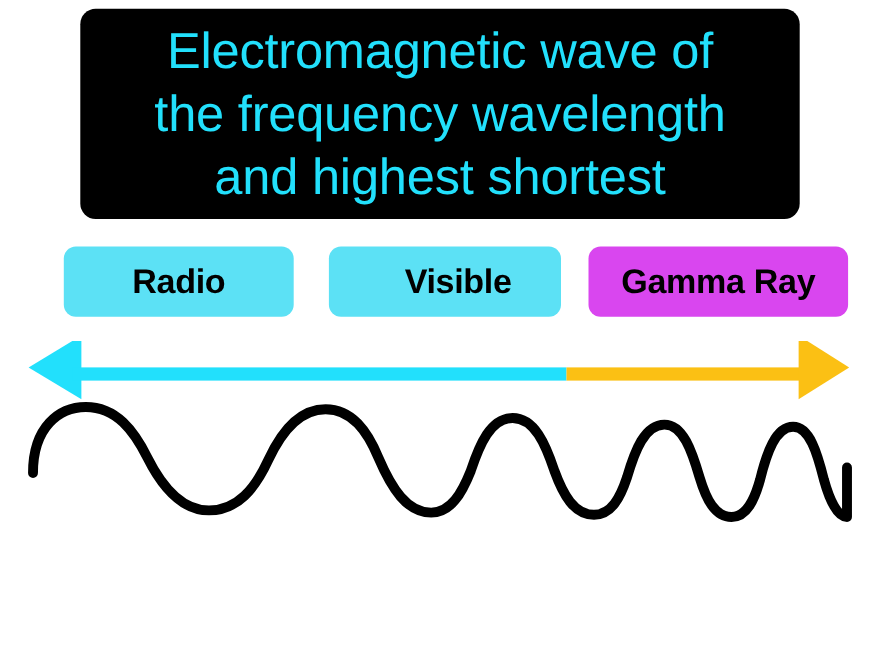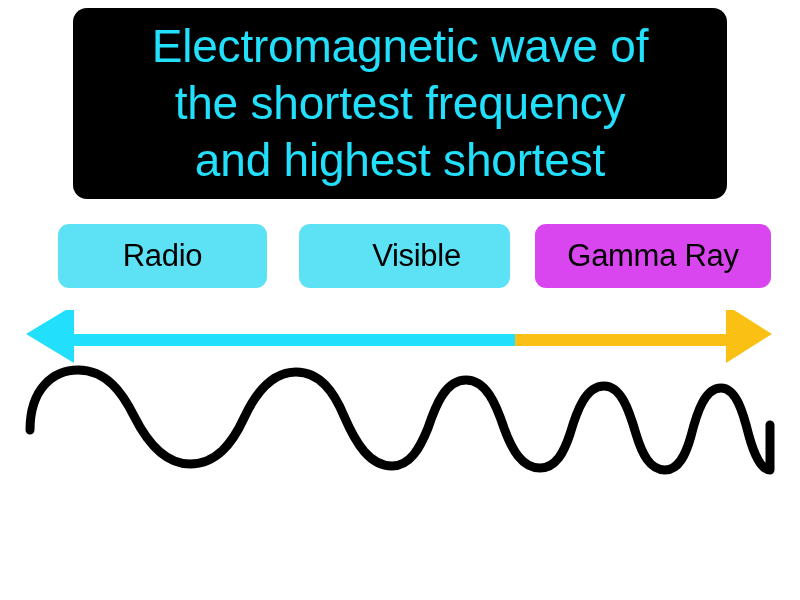--- a/index.html
+++ b/index.html
@@ -65,21 +65,21 @@
     height: 64px;
     border-radius: 11px;
     display: flex;
     align-items: center;
     justify-content: center;
     box-sizing: border-box;
   }
   .spectrum-badge .badge-label {
     color: #000000;
     font-size: 31px;
-    font-weight: normal;
+    font-weight: bold;
     white-space: nowrap;
     letter-spacing: -0.3px;
   }
   #badge-radio {
     left: 58px;
     width: 209px;
     background: #5ce1f5;
   }
   #badge-visible {
     left: 299px;
@@ -111,21 +111,21 @@
     height: 132px;
   }
 </style>
 </head>
 <body>
 
 <div id="card">
 
   <div id="definition-banner">
     <div class="definition-line">Electromagnetic wave of</div>
-    <div class="definition-line">the shortest frequency</div>
+    <div class="definition-line">the frequency wavelength</div>
     <div class="definition-line">and highest shortest</div>
   </div>
 
   <div id="spectrum-labels">
     <div class="spectrum-badge" id="badge-radio">
       <span class="badge-label">Radio</span>
     </div>
     <div class="spectrum-badge" id="badge-visible">
       <span class="badge-label">Visible</span>
     </div>

